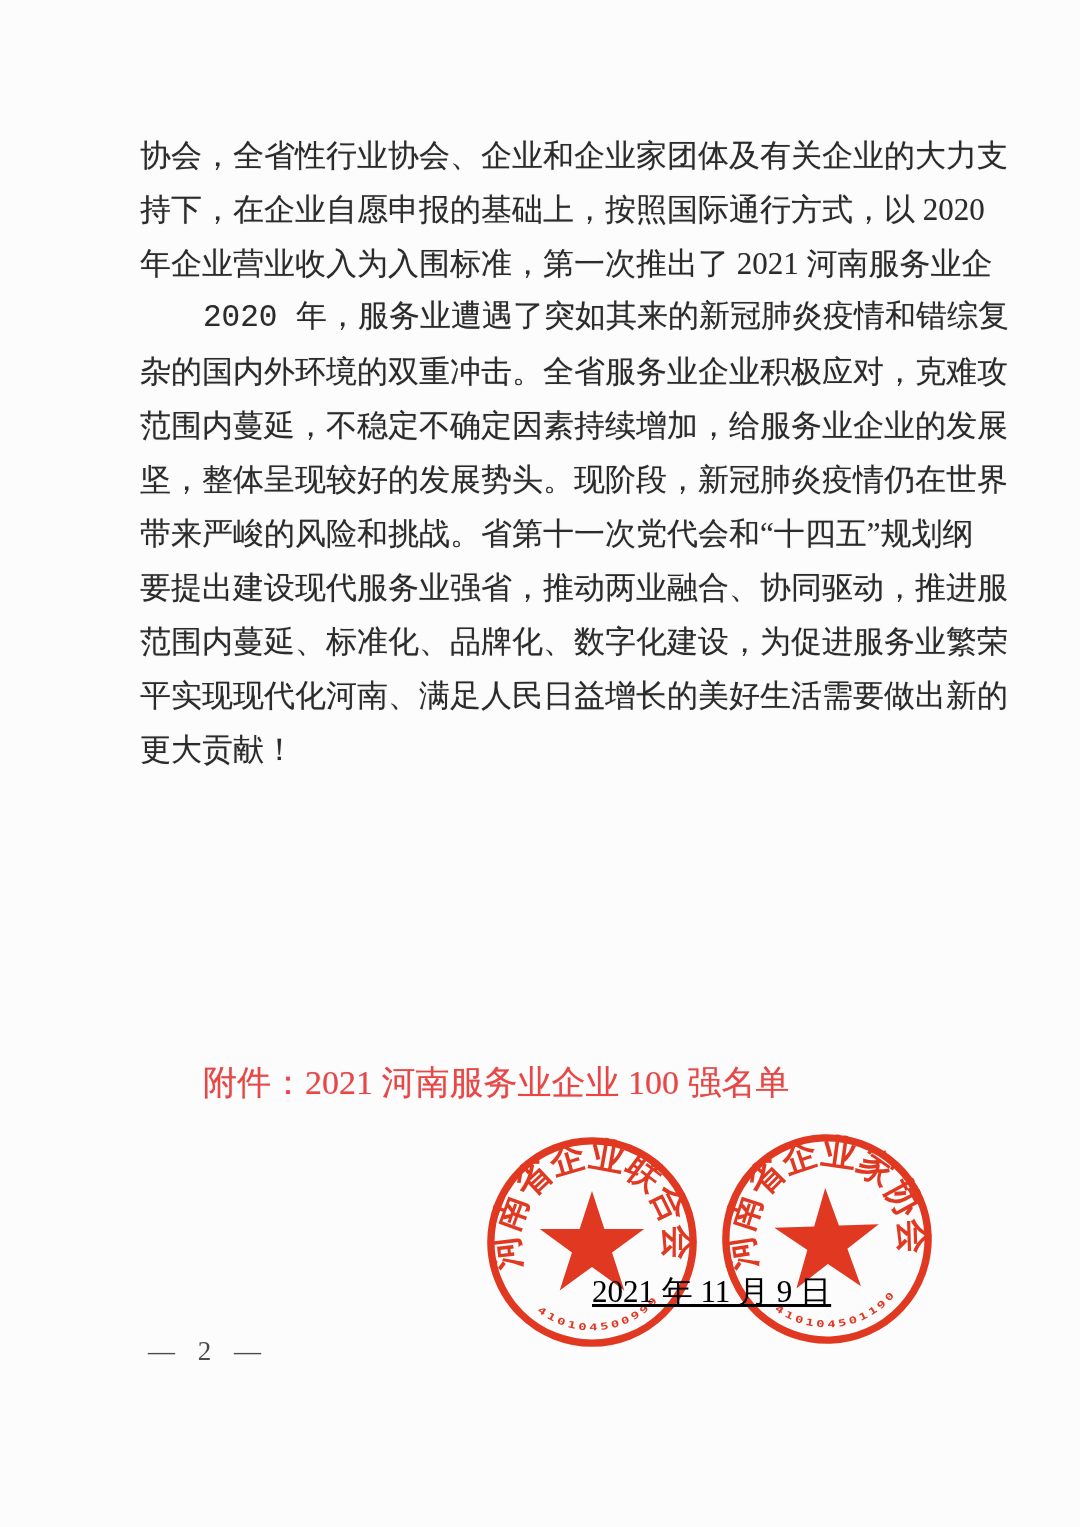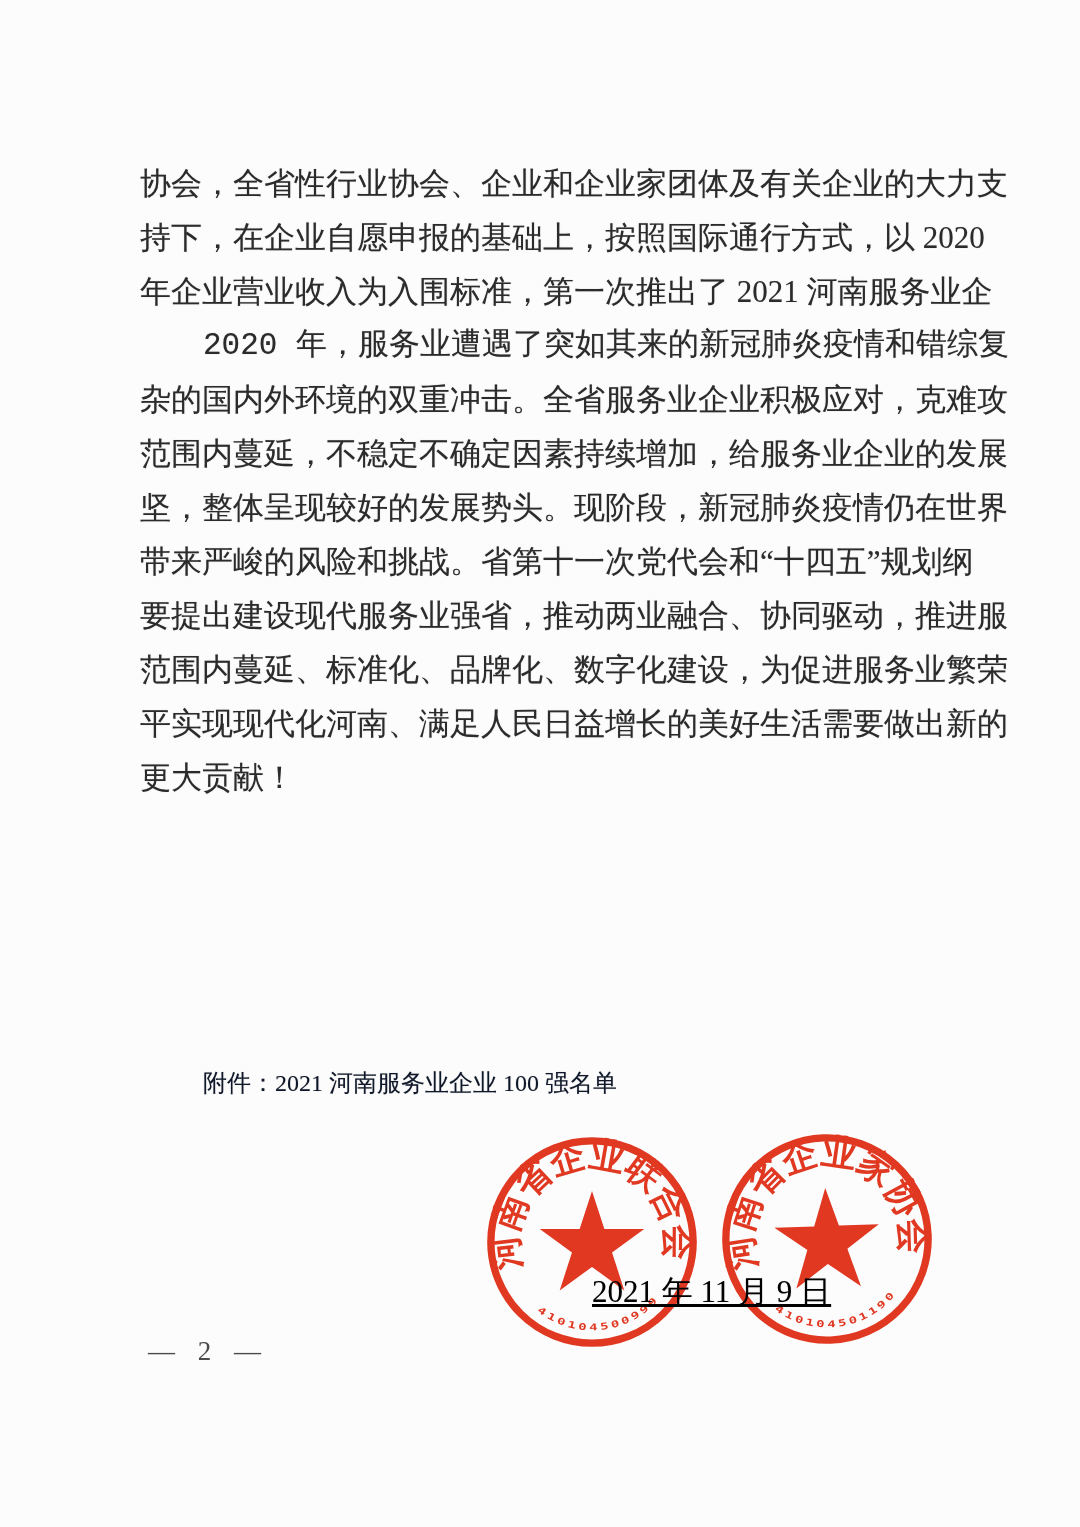--- a/index.html
+++ b/index.html
@@ -7,42 +7,42 @@
     position:relative;
     width:1080px; height:1527px;
     margin:0 auto;
     background:#fcfcfc;
     overflow:hidden;
     font-family:"Liberation Serif","DejaVu Serif",serif;
     color:#272727;
   }
   .body-text {
     position:absolute;
-    left:140px; top:157px;
+    left:140px; top:129px;
     width:800px;
   }
   .line {
     height:54px;
     line-height:54px;
     font-size:31px;
     text-align:justify;
     text-align-last:justify;
     white-space:nowrap;
     overflow:visible;
     color:#2b2b2b;
     text-shadow:0 0 1px rgba(40,40,40,0.35);
   }
   .line.para-end { text-align-last:left; }
   .line.indent { padding-left:63px;font-family:Liberation Mono, monospace; }
   .attachment-line {
     position:absolute;
     left:203px; top:1056px;
     height:54px; line-height:54px;
-    font-size:24px;
-    color:#0f172a;
+    font-size:34px;
+    color:#ef4444;
     text-shadow:0 0 1px rgba(40,40,40,0.35);
     white-space:nowrap;
   }
   .seal {
     position:absolute;
     width:216px; height:216px;
     mix-blend-mode:multiply;
     opacity:0.96;
   }
   .seal-left  { left:484px; top:1134px; }

